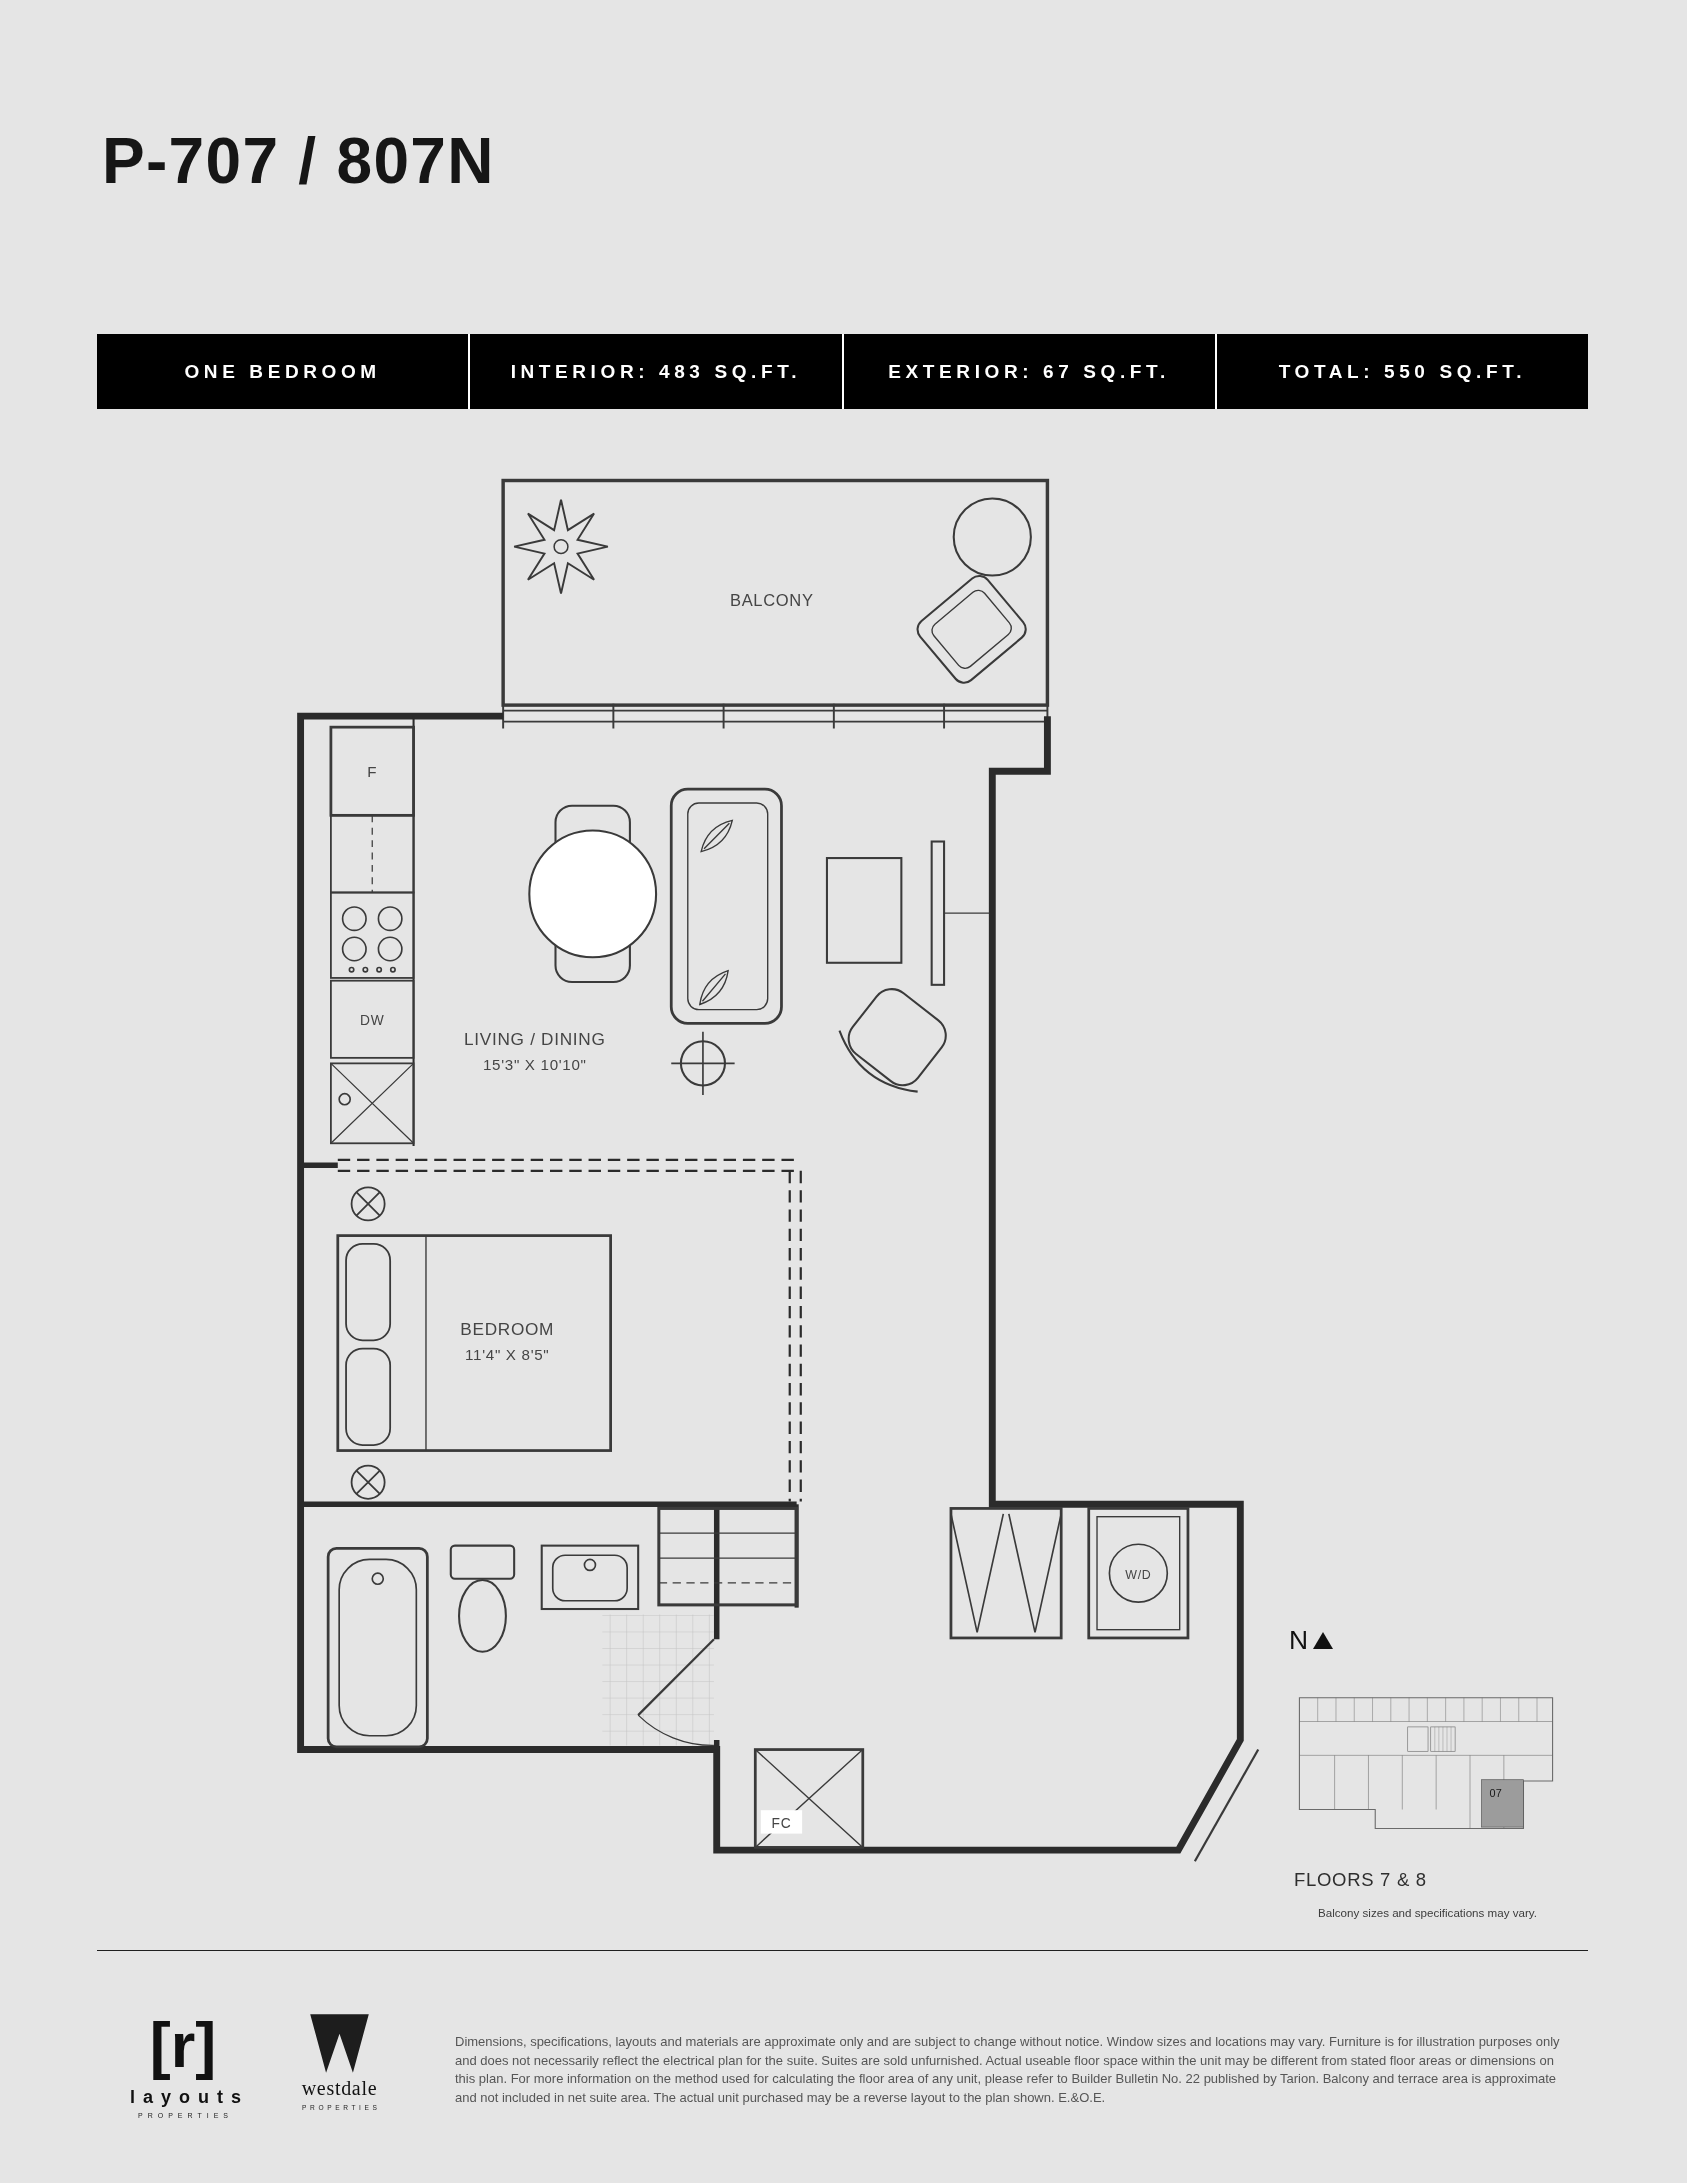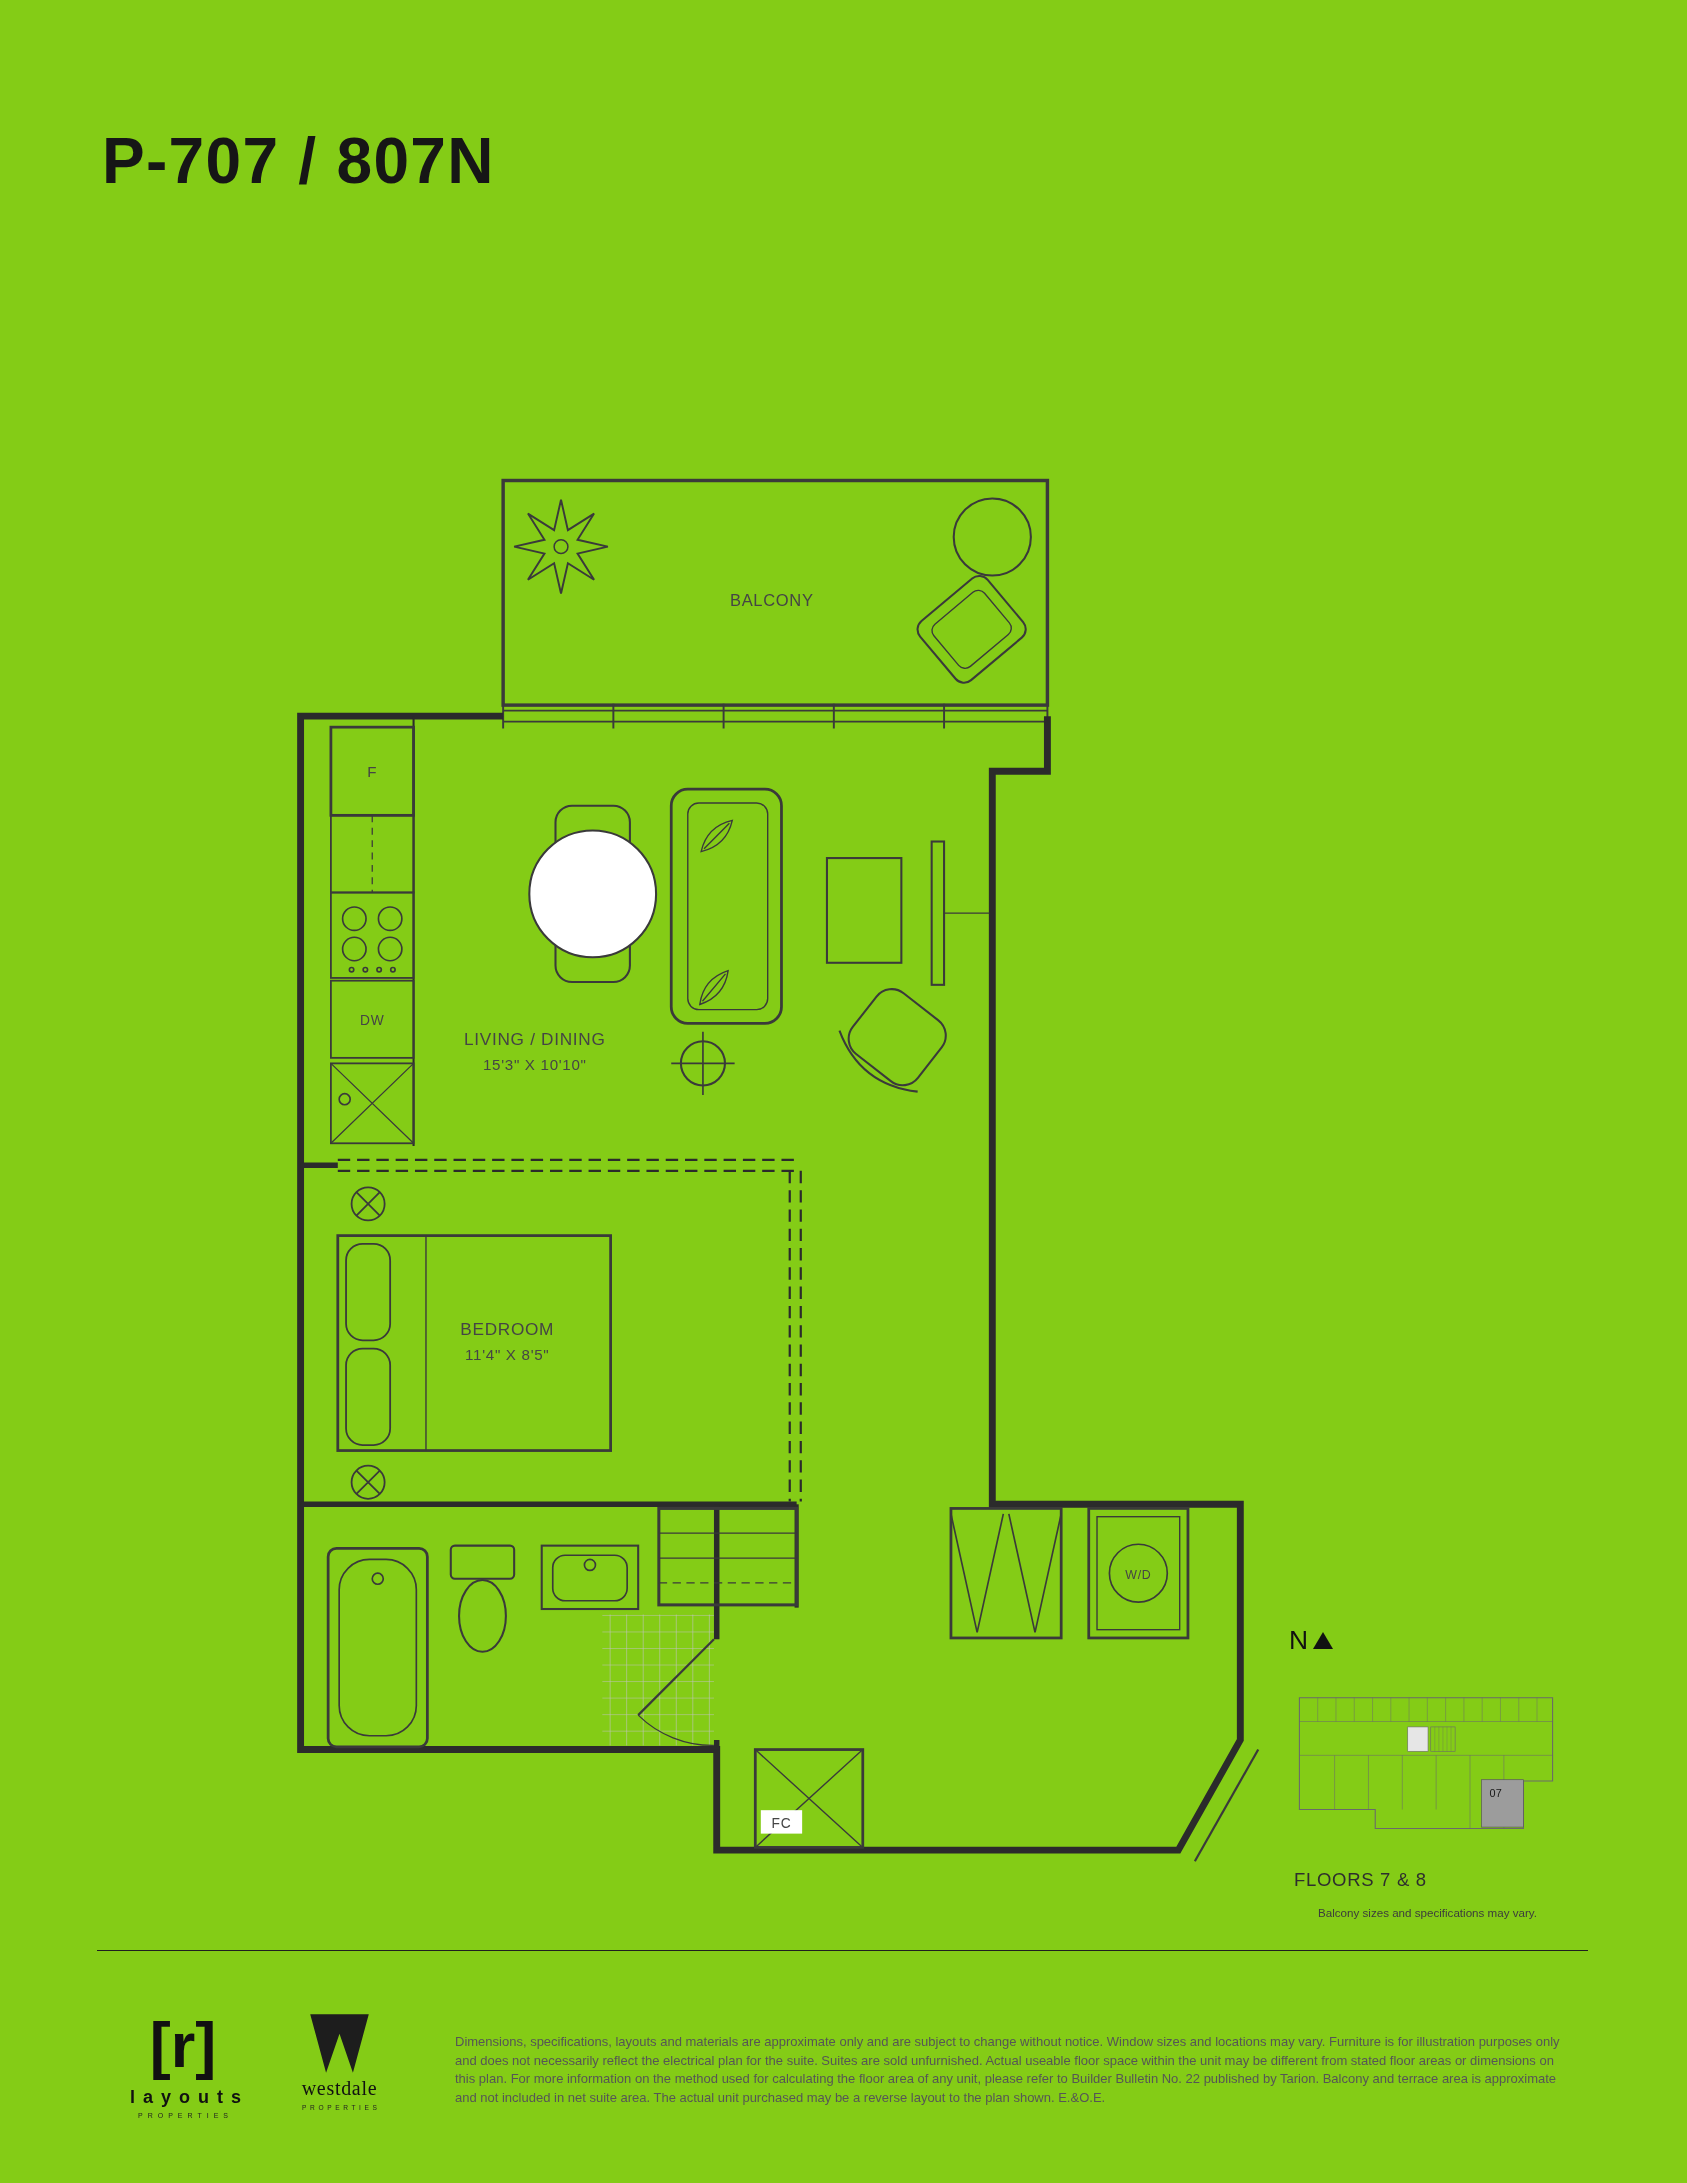--- a/index.html
+++ b/index.html
@@ -2,21 +2,21 @@
 <html style="font-size:10.6px"><head>
 <meta charset="utf-8">
 <style>
   html, body { margin: 0; padding: 0; }
   body {
     width: 1688px; height: 2183px;
     background: #ffffff;
     font-family: "Liberation Sans", sans-serif;
     color: #1a1a1a;
   }
-  .page { position: relative; width: 1688px; height: 2183px; background: #84cc16; overflow: hidden; }
+  .page { position: relative; width: 1688px; height: 2183px; background: #e5e5e5; overflow: hidden; }
 
   
   .unit-title {
     position: absolute; left: 102px; top: 124px;
     font-size: 64px; font-weight: 800; letter-spacing: 1.3px; color: #161616;
   }
   .brand { position: absolute; right: 112px; top: 120px; text-align: center; }
   .brand-name { font-size: 59px; font-weight: 800; color: #111; letter-spacing: 0.3px; line-height: 1; }
   .brand-city { font-size: 20px; font-weight: 500; color: #1c1c1c; letter-spacing: 12px; margin-right: -12px; margin-top: 8px; }
 
@@ -74,20 +74,26 @@
   }
 </style>
 </head>
 <body>
 
 <div class="page">
 
   <div class="unit-title">P-707 / 807N</div>
 
 
+  <div class="info-bar">
+    <div class="info-cell">ONE BEDROOM</div>
+    <div class="info-cell">INTERIOR: 483 SQ.FT.</div>
+    <div class="info-cell">EXTERIOR: 67 SQ.FT.</div>
+    <div class="info-cell">TOTAL: 550 SQ.FT.</div>
+  </div>
 
   <svg class="floor-plan" viewBox="0 0 720 1032" xmlns="http://www.w3.org/2000/svg">
     <defs>
       <pattern id="tile" width="12" height="12" patternUnits="userSpaceOnUse">
         <path d="M 12 0 V 12 M 0 12 H 12" stroke="#c4c4c4" stroke-width="0.8" fill="none"></path>
       </pattern>
     </defs>
 
     <g stroke="#3a3a3a" fill="none">
       <rect x="150" y="4" width="395" height="163" stroke-width="2.5"></rect>

